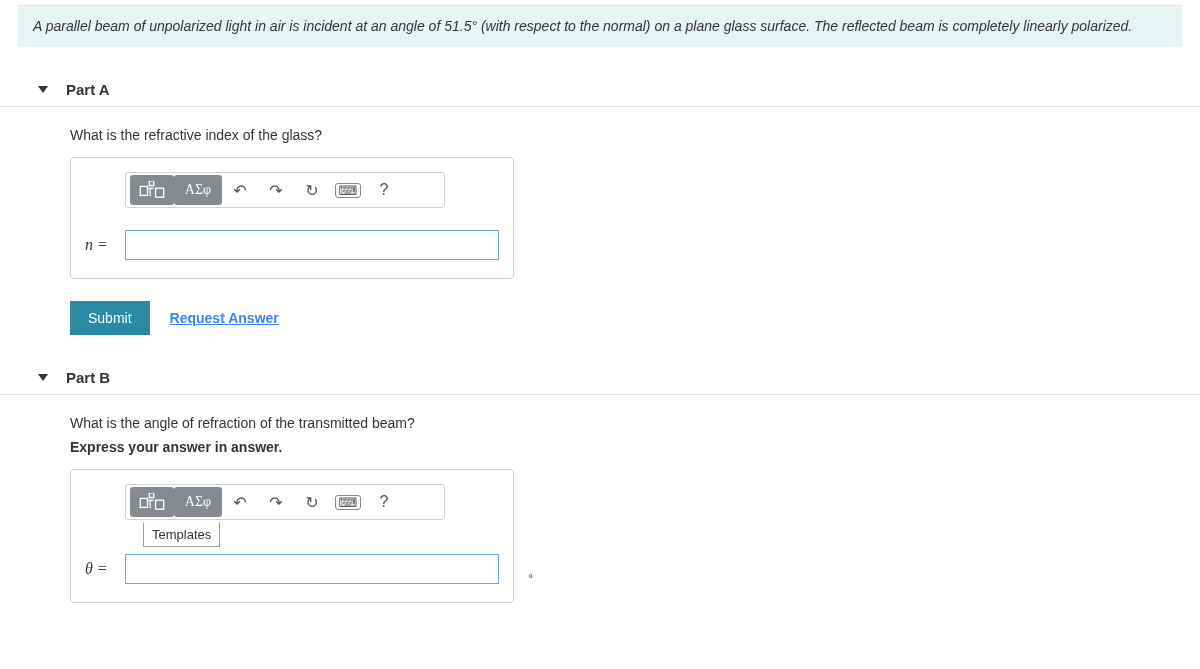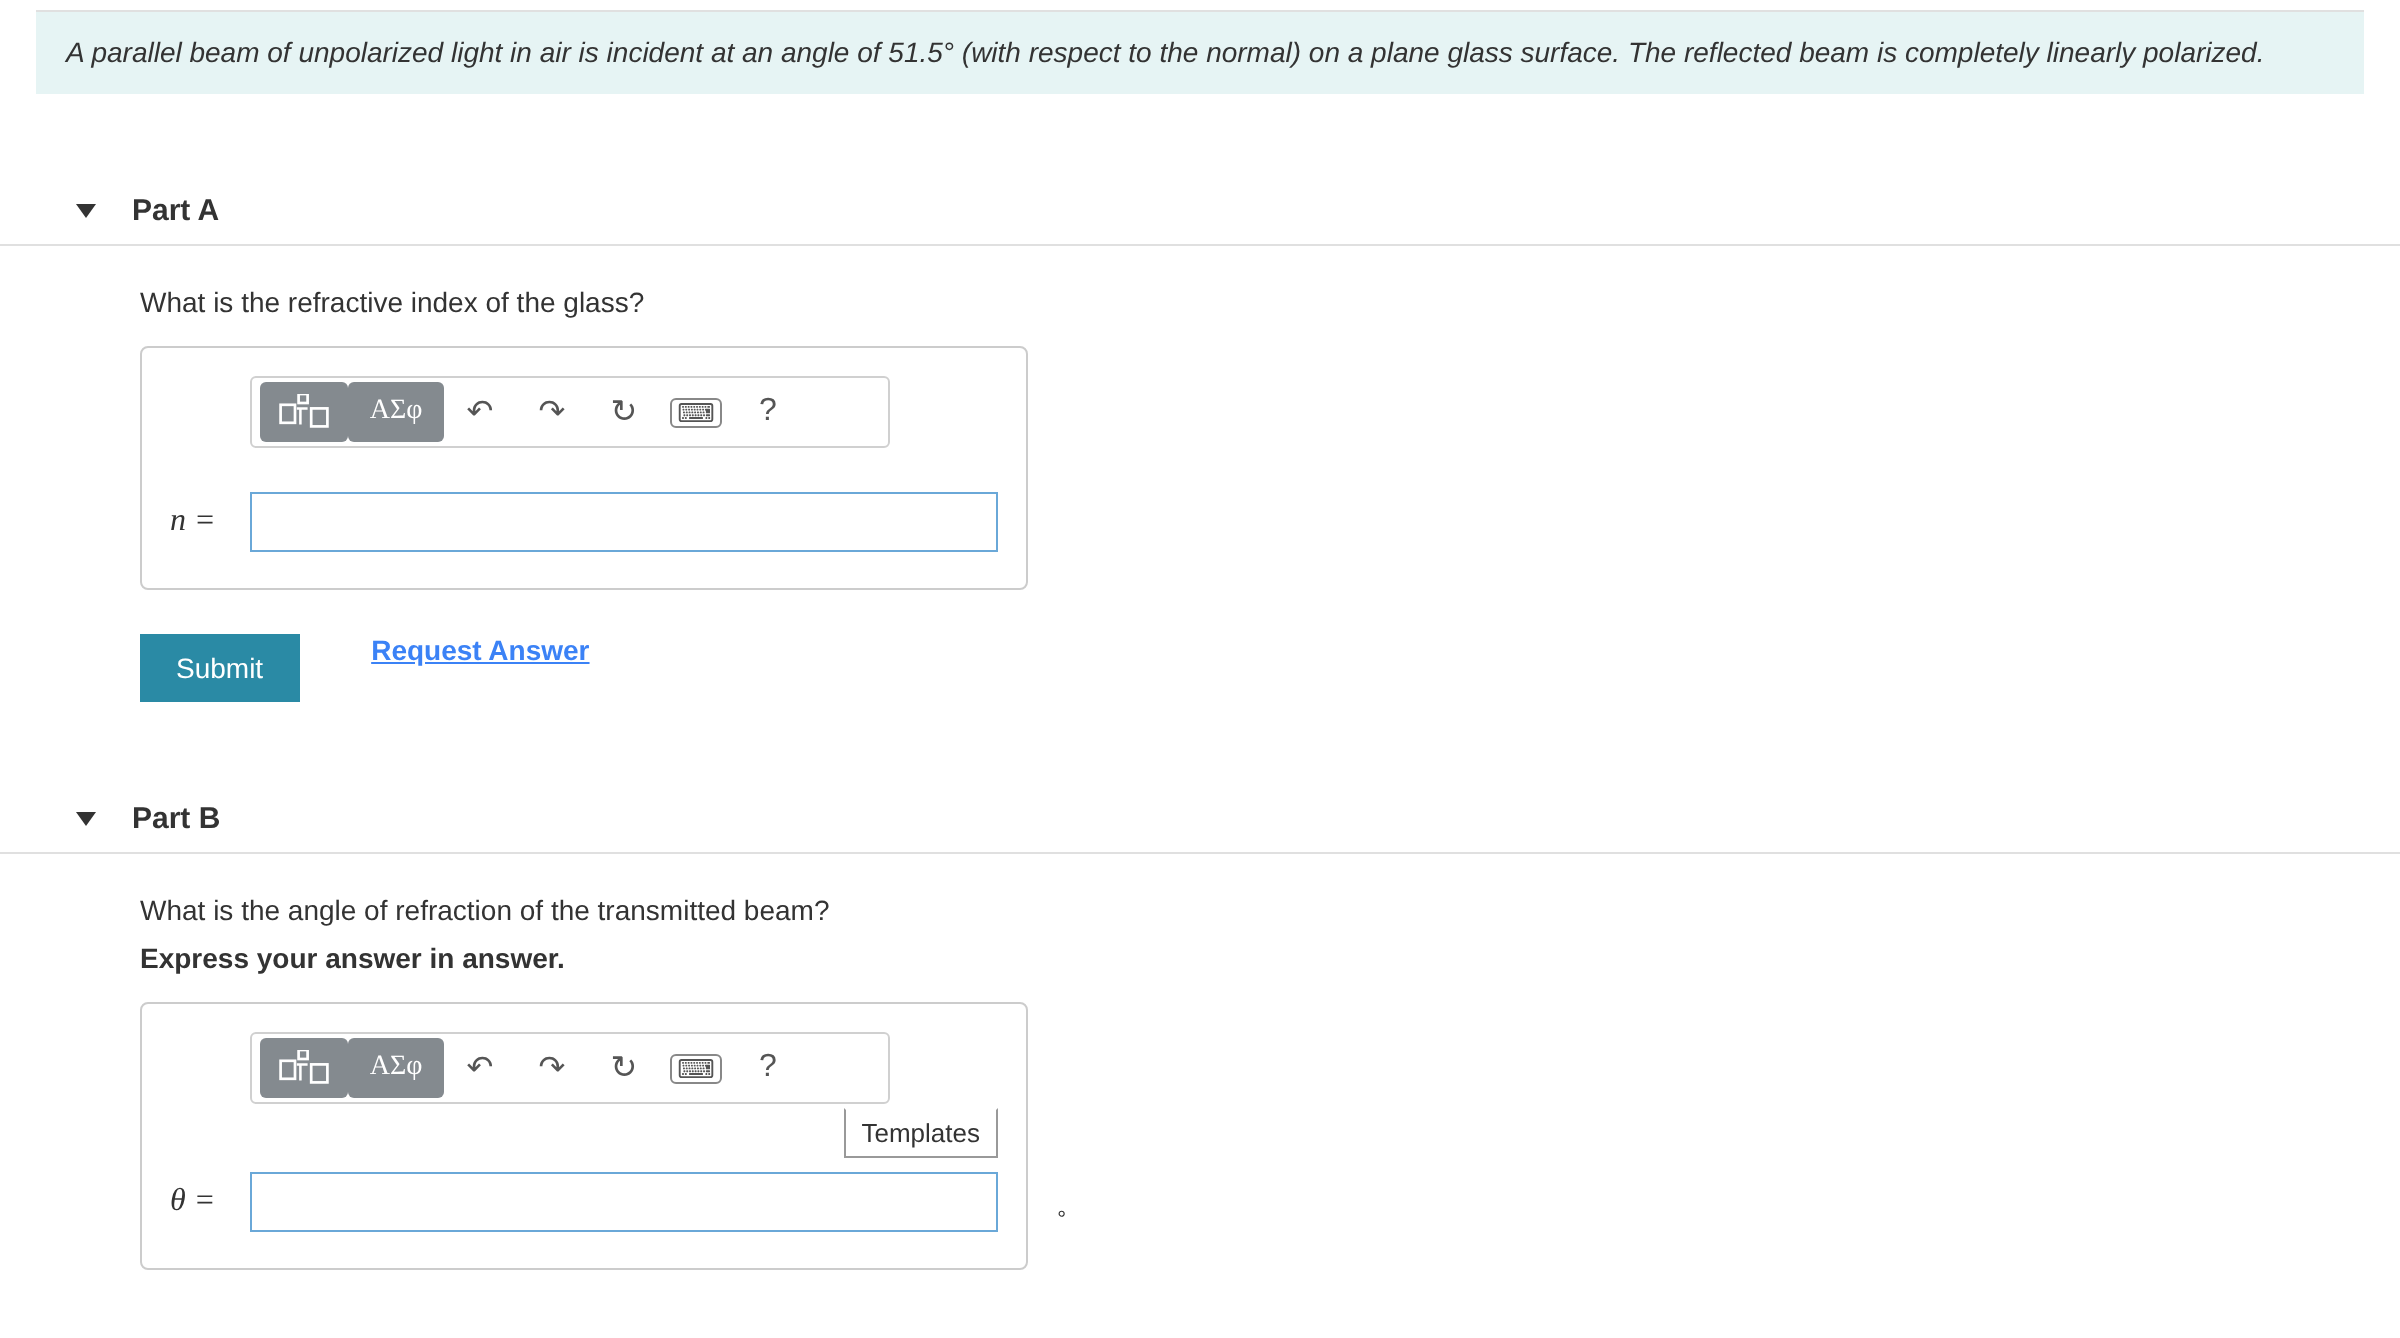--- a/index.html
+++ b/index.html
@@ -12,21 +12,21 @@
   }
   .problem-intro {
     background: #e6f4f4;
     padding: 10px 15px;
     margin: 5px 18px 0 18px;
     line-height: 1.5;
     border-top: 1px solid #e0e0e0;
     font-style: italic;
   }
   .section {
-    margin-top: 42px;
+    margin-top: 26px;
   }
   .section-header {
     display: flex;
     align-items: center;
     padding: 8px 0 8px 38px;
     border-bottom: 1px solid #e0e0e0;
     margin-bottom: 20px;
     cursor: pointer;
   }
   .caret {
@@ -114,21 +114,22 @@
     font-size: 14px;
   }
   .unit {
     position: absolute;
     right: -20px;
     bottom: 18px;
     font-size: 11px;
   }
   .actions {
     display: flex;
-    gap: 36px;
+    align-items: center;
+    gap: 20px;
     margin-top: 22px;
   }
   .submit-btn {
     background: #2a8aa5;
     color: #fff;
     border: none;
     padding: 9px 18px;
     font-size: 14px;
     cursor: pointer;
   }
@@ -136,21 +137,20 @@
     color: #3b82f6;
     text-decoration: underline;
     font-size: 14px;
     cursor: pointer;
     font-weight: bold;
   }
   .templates-dropdown {
     position: relative;
     margin-left: 58px;
     margin-top: -1px;
-    text-align: right;
   }
   .templates-tab {
     border: 1px solid #999;
     border-top: 1px solid #fff;
     padding: 4px 8px;
     font-size: 13px;
     display: inline-block;
     background: #fff;
     position: relative;
     top: -1px;

